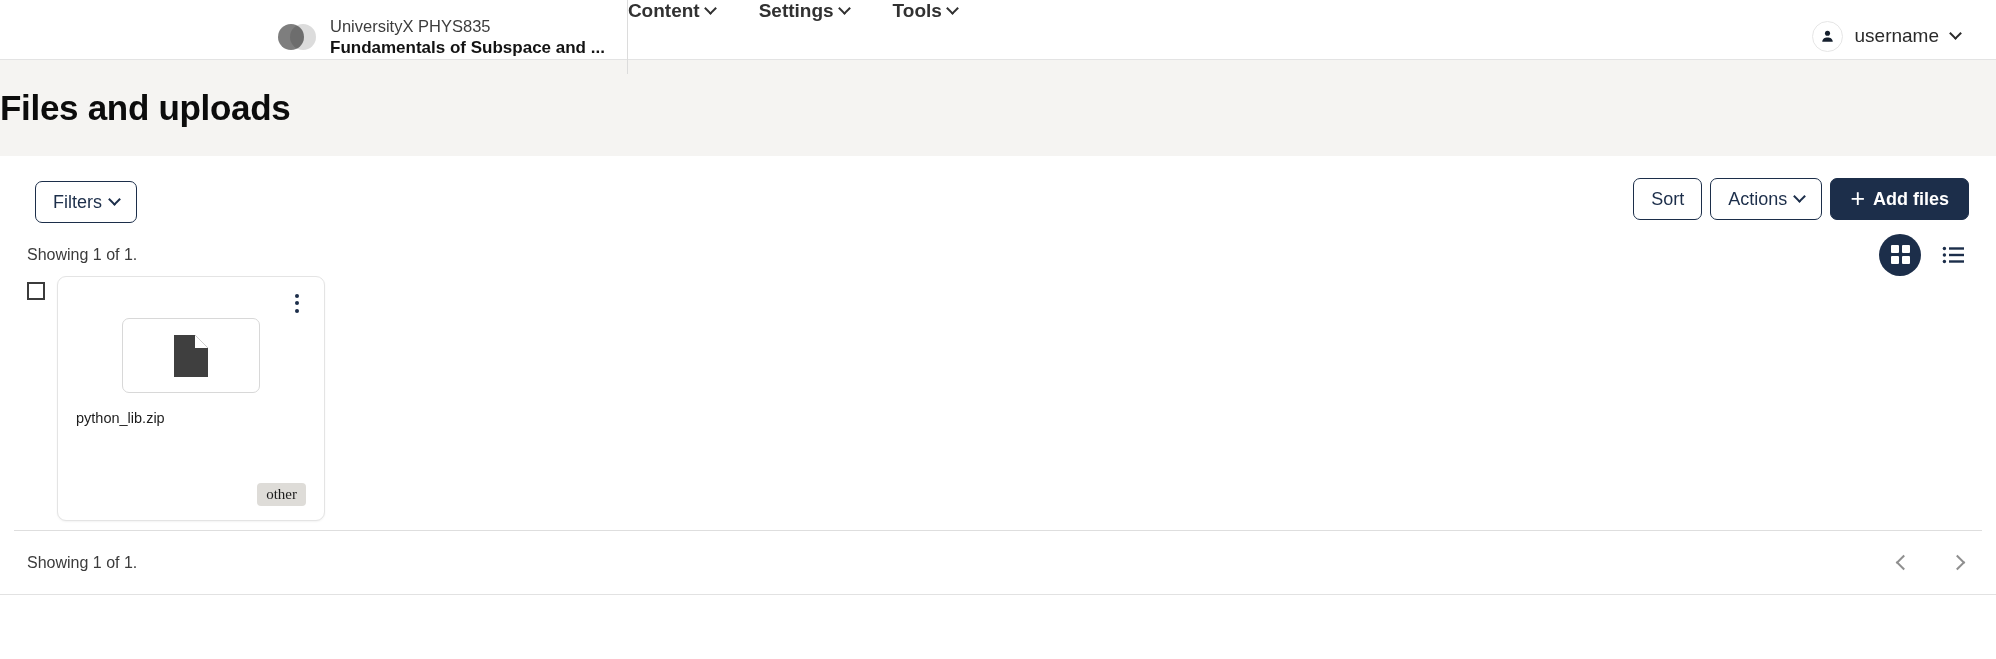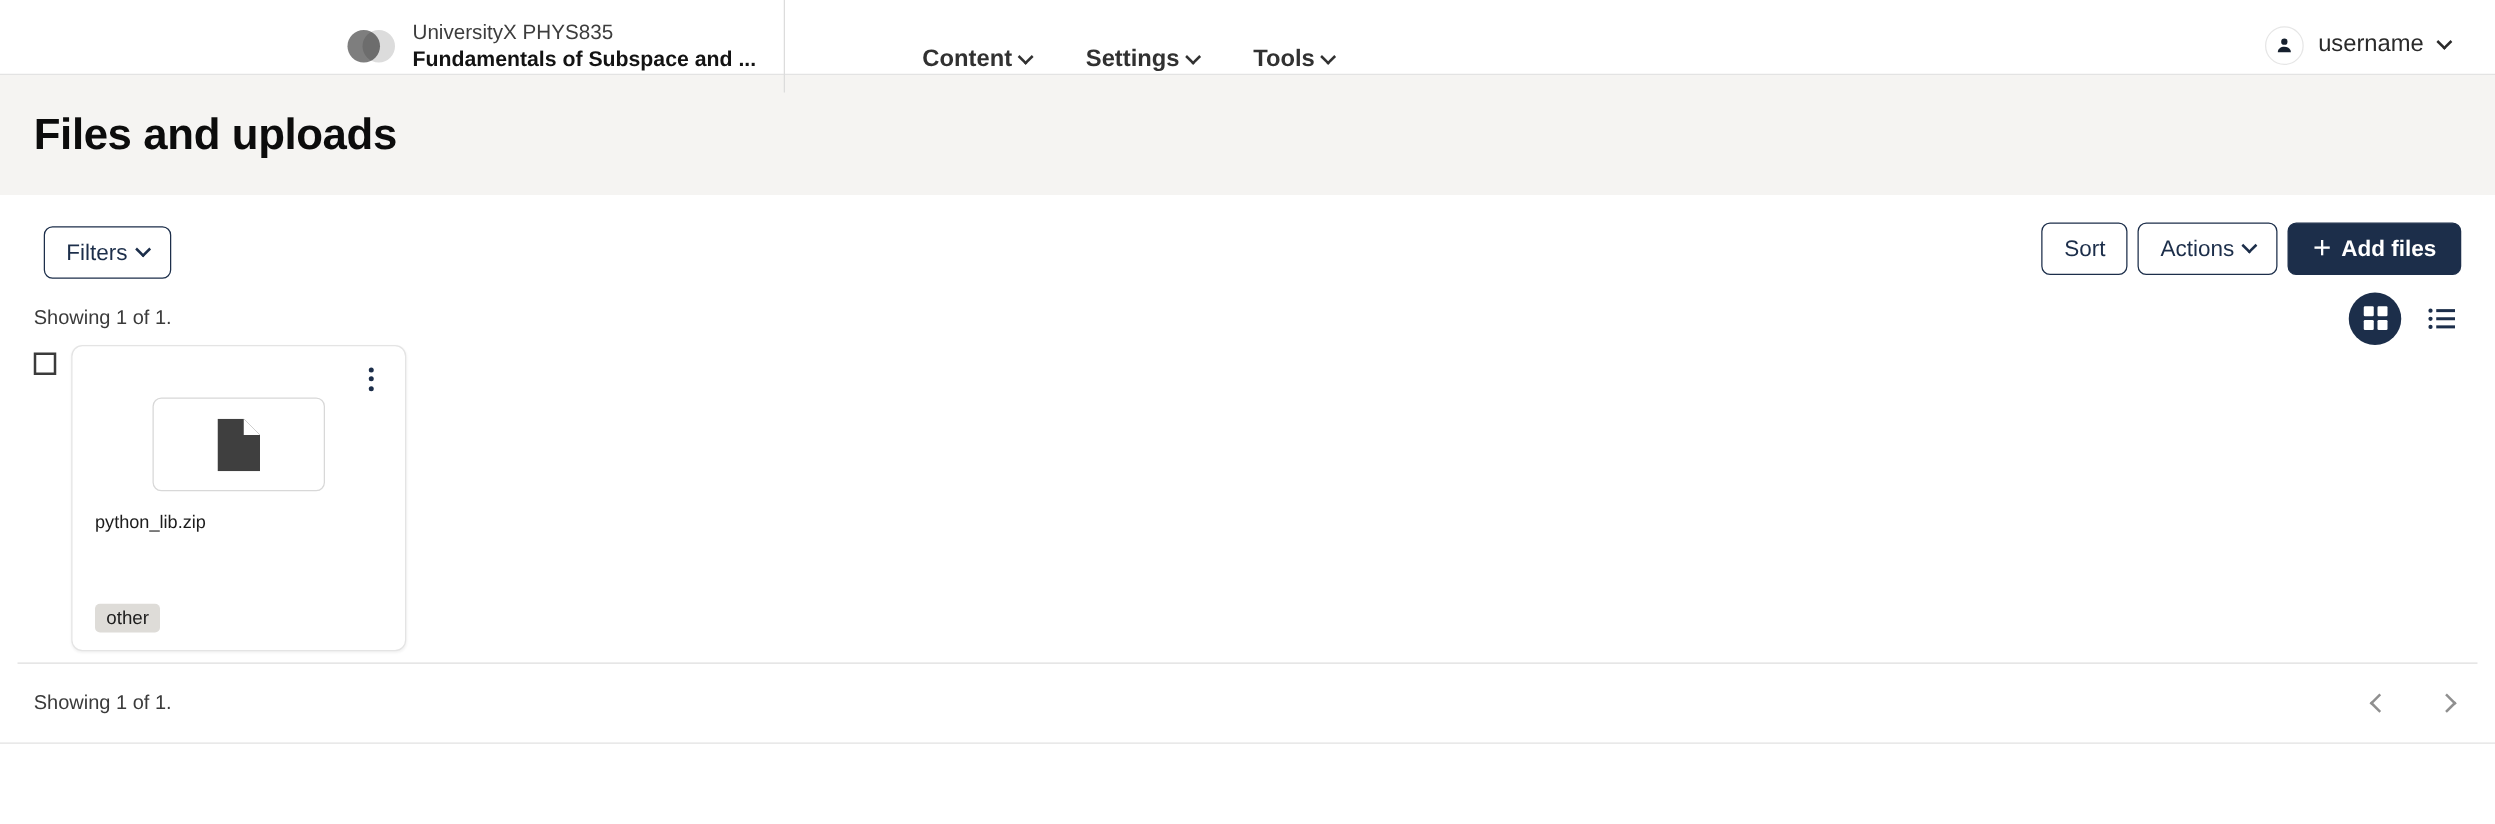--- a/index.html
+++ b/index.html
@@ -48,23 +48,22 @@
   }
   .brand-logo .c1 { left: 0; background: #7e7e7e; }
   .brand-logo .c2 { left: 12px; background: #dcdcdc; mix-blend-mode: multiply; }
 
   .brand-text { display: flex; flex-direction: column; justify-content: center; line-height: 1.25; }
   .brand-org { font-size: 16.5px; color: #3d3d3d; font-weight: 400; white-space: nowrap; }
   .brand-course { font-size: 17px; color: #131313; font-weight: 700; white-space: nowrap; }
 
   .main-nav {
     display: flex;
-    align-items: flex-end;
+    align-items: flex-start;
     gap: 44px;
-    margin-left: 110px;
   }
   .nav-item {
     display: inline-flex;
     align-items: center;
     gap: 6px;
     font-size: 19px;
     color: #313131;
     cursor: pointer;
     white-space: nowrap;
   }
@@ -97,21 +96,20 @@
   }
   .avatar-circle svg { display: block; }
   .username-label { font-size: 19px; color: #2a2a2a; }
 
   
   .title-band {
     background: #f5f4f2;
     height: 96px;
     display: flex;
     align-items: center;
-    padding-left: 27px;
   }
   .page-title {
     font-size: 35px;
     font-weight: 700;
     color: #0c0c0c;
     letter-spacing: -0.3px;
   }
 
   
   .toolbar {
@@ -262,21 +260,21 @@
     align-items: center;
     justify-content: center;
     background: #ffffff;
   }
   .file-name {
     margin-top: 17px;
     font-size: 14.5px;
     font-weight: 400;
     color: #1c1c1c;
   }
-  .badge-row { margin-top: auto; display: flex; justify-content: flex-start; }
+  .badge-row { margin-top: auto; display: flex; justify-content: flex-end; font-family: Liberation Serif, serif; }
   .badge {
     background: #dedcd8;
     color: #1d1d1d;
     font-size: 15px;
     border-radius: 4px;
     padding: 3px 9px;
   }
 
   
   .divider {

